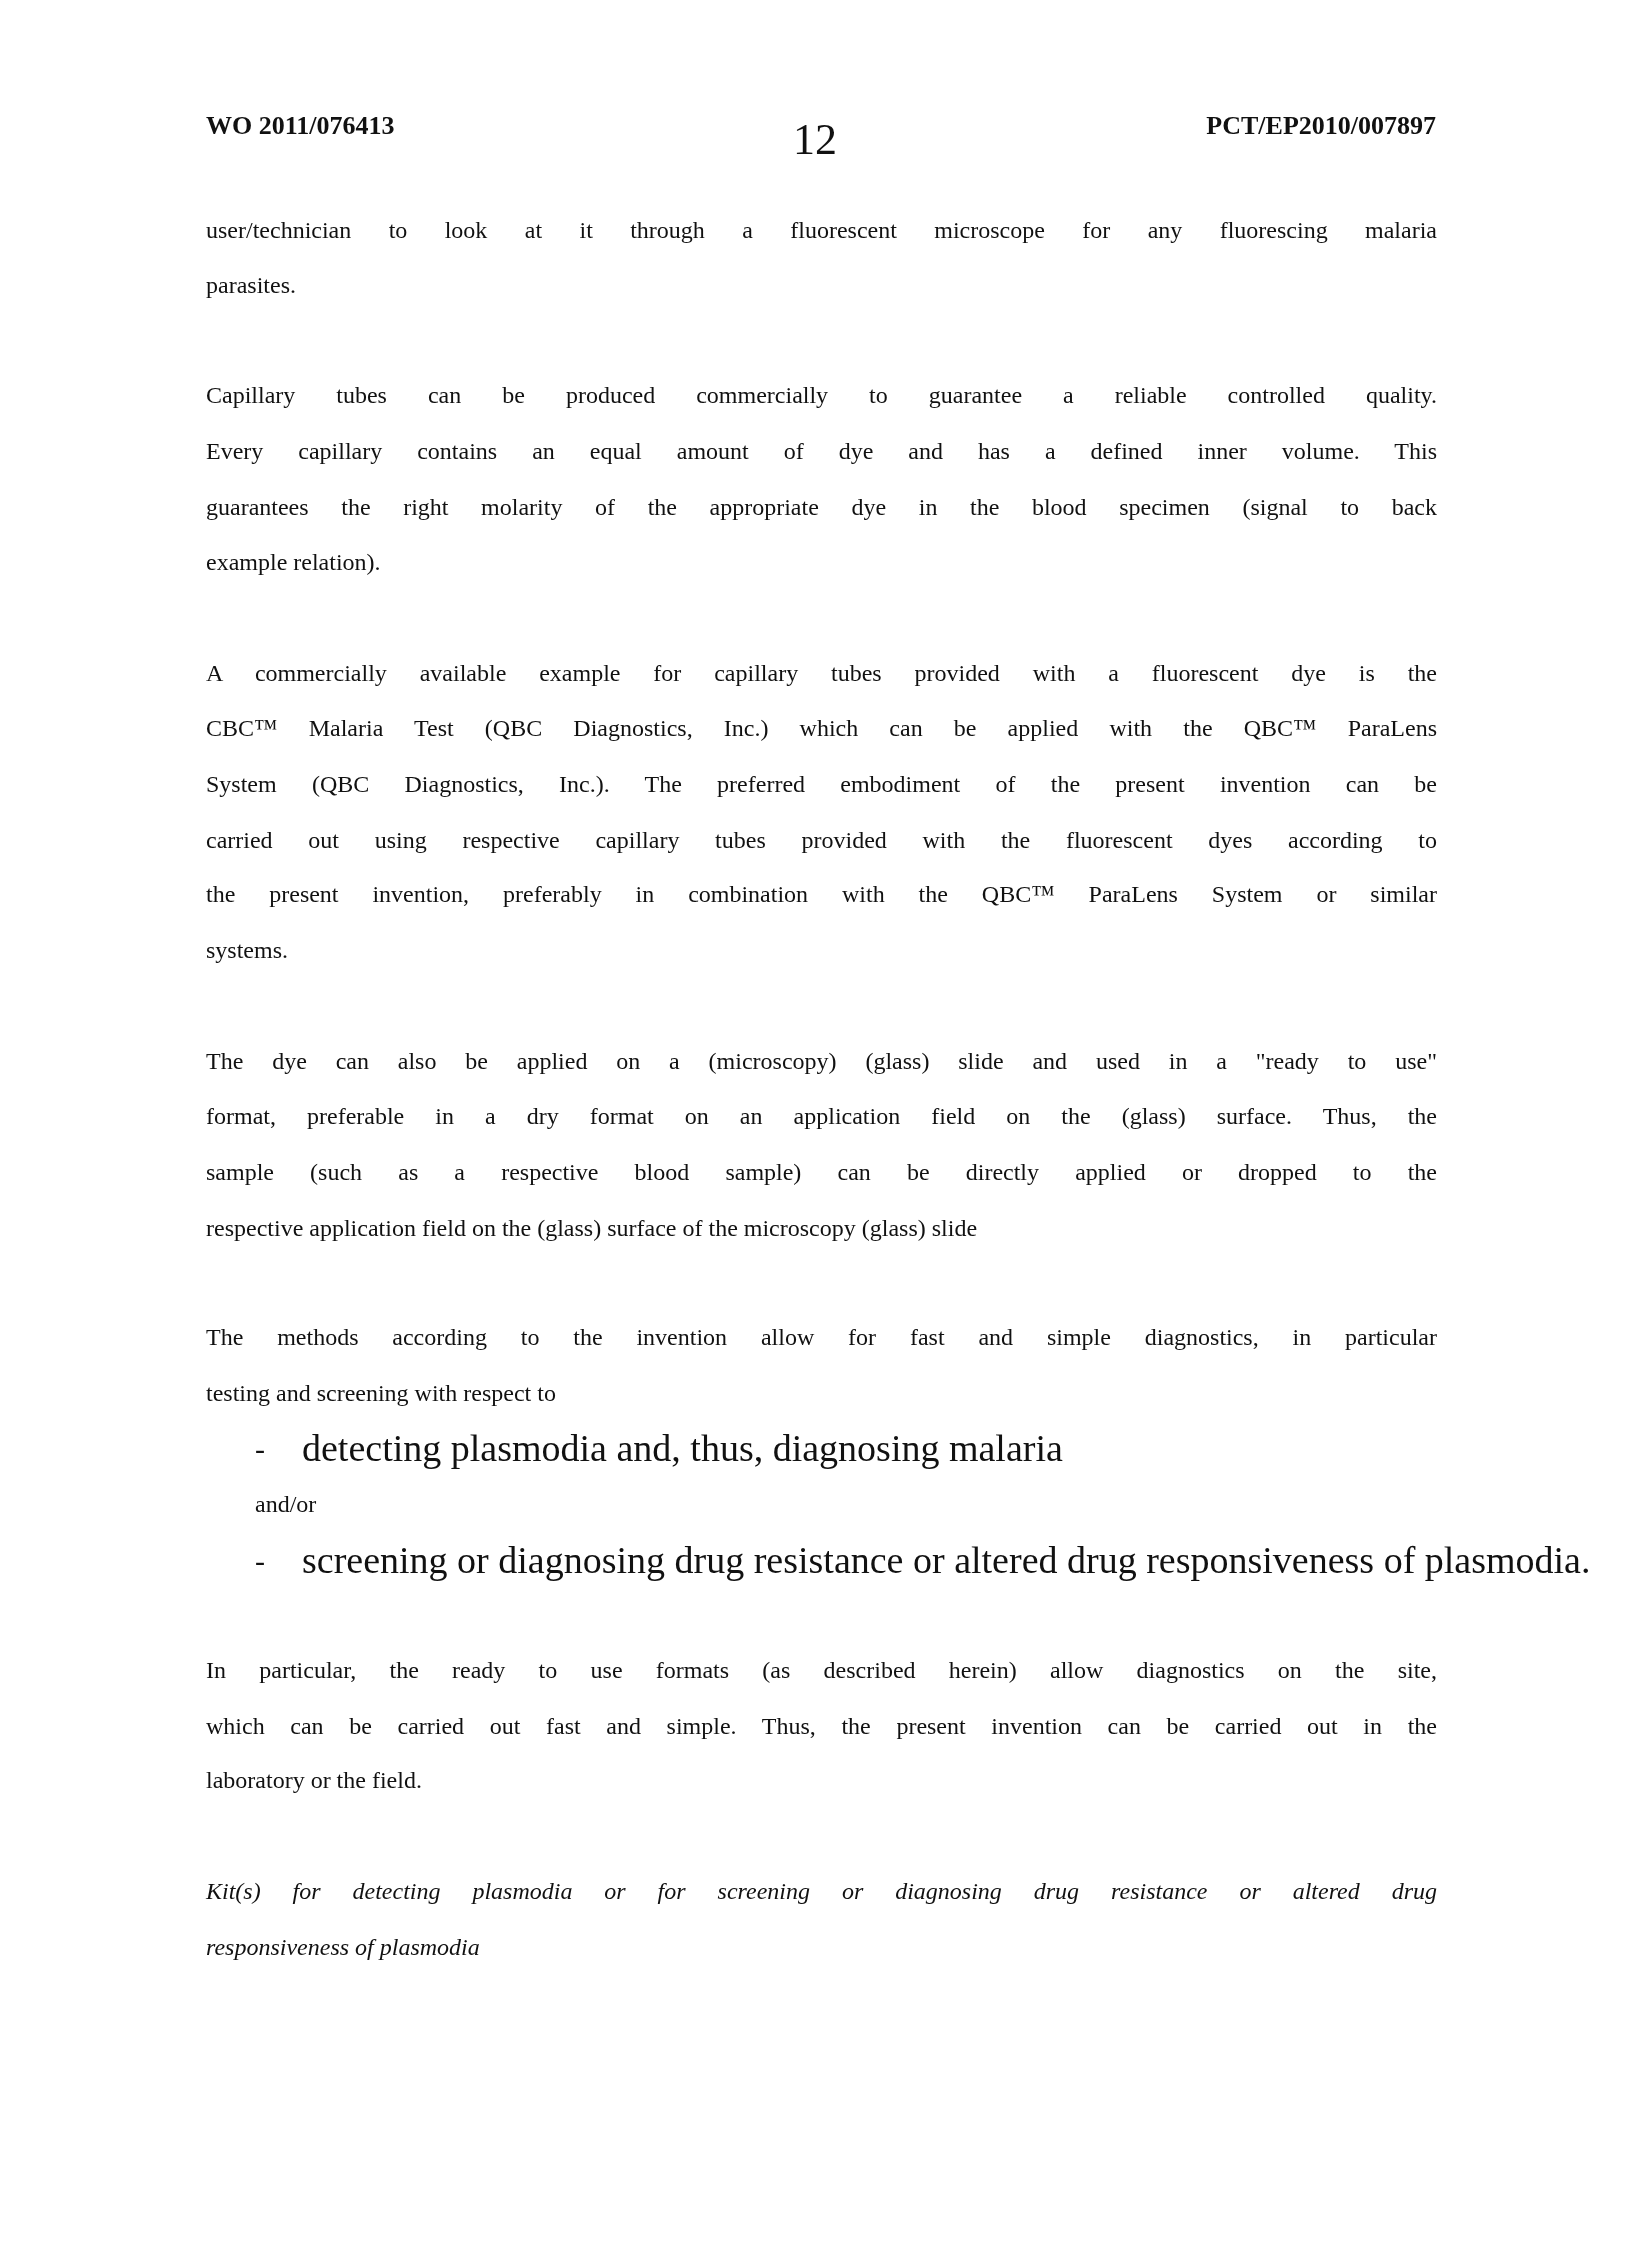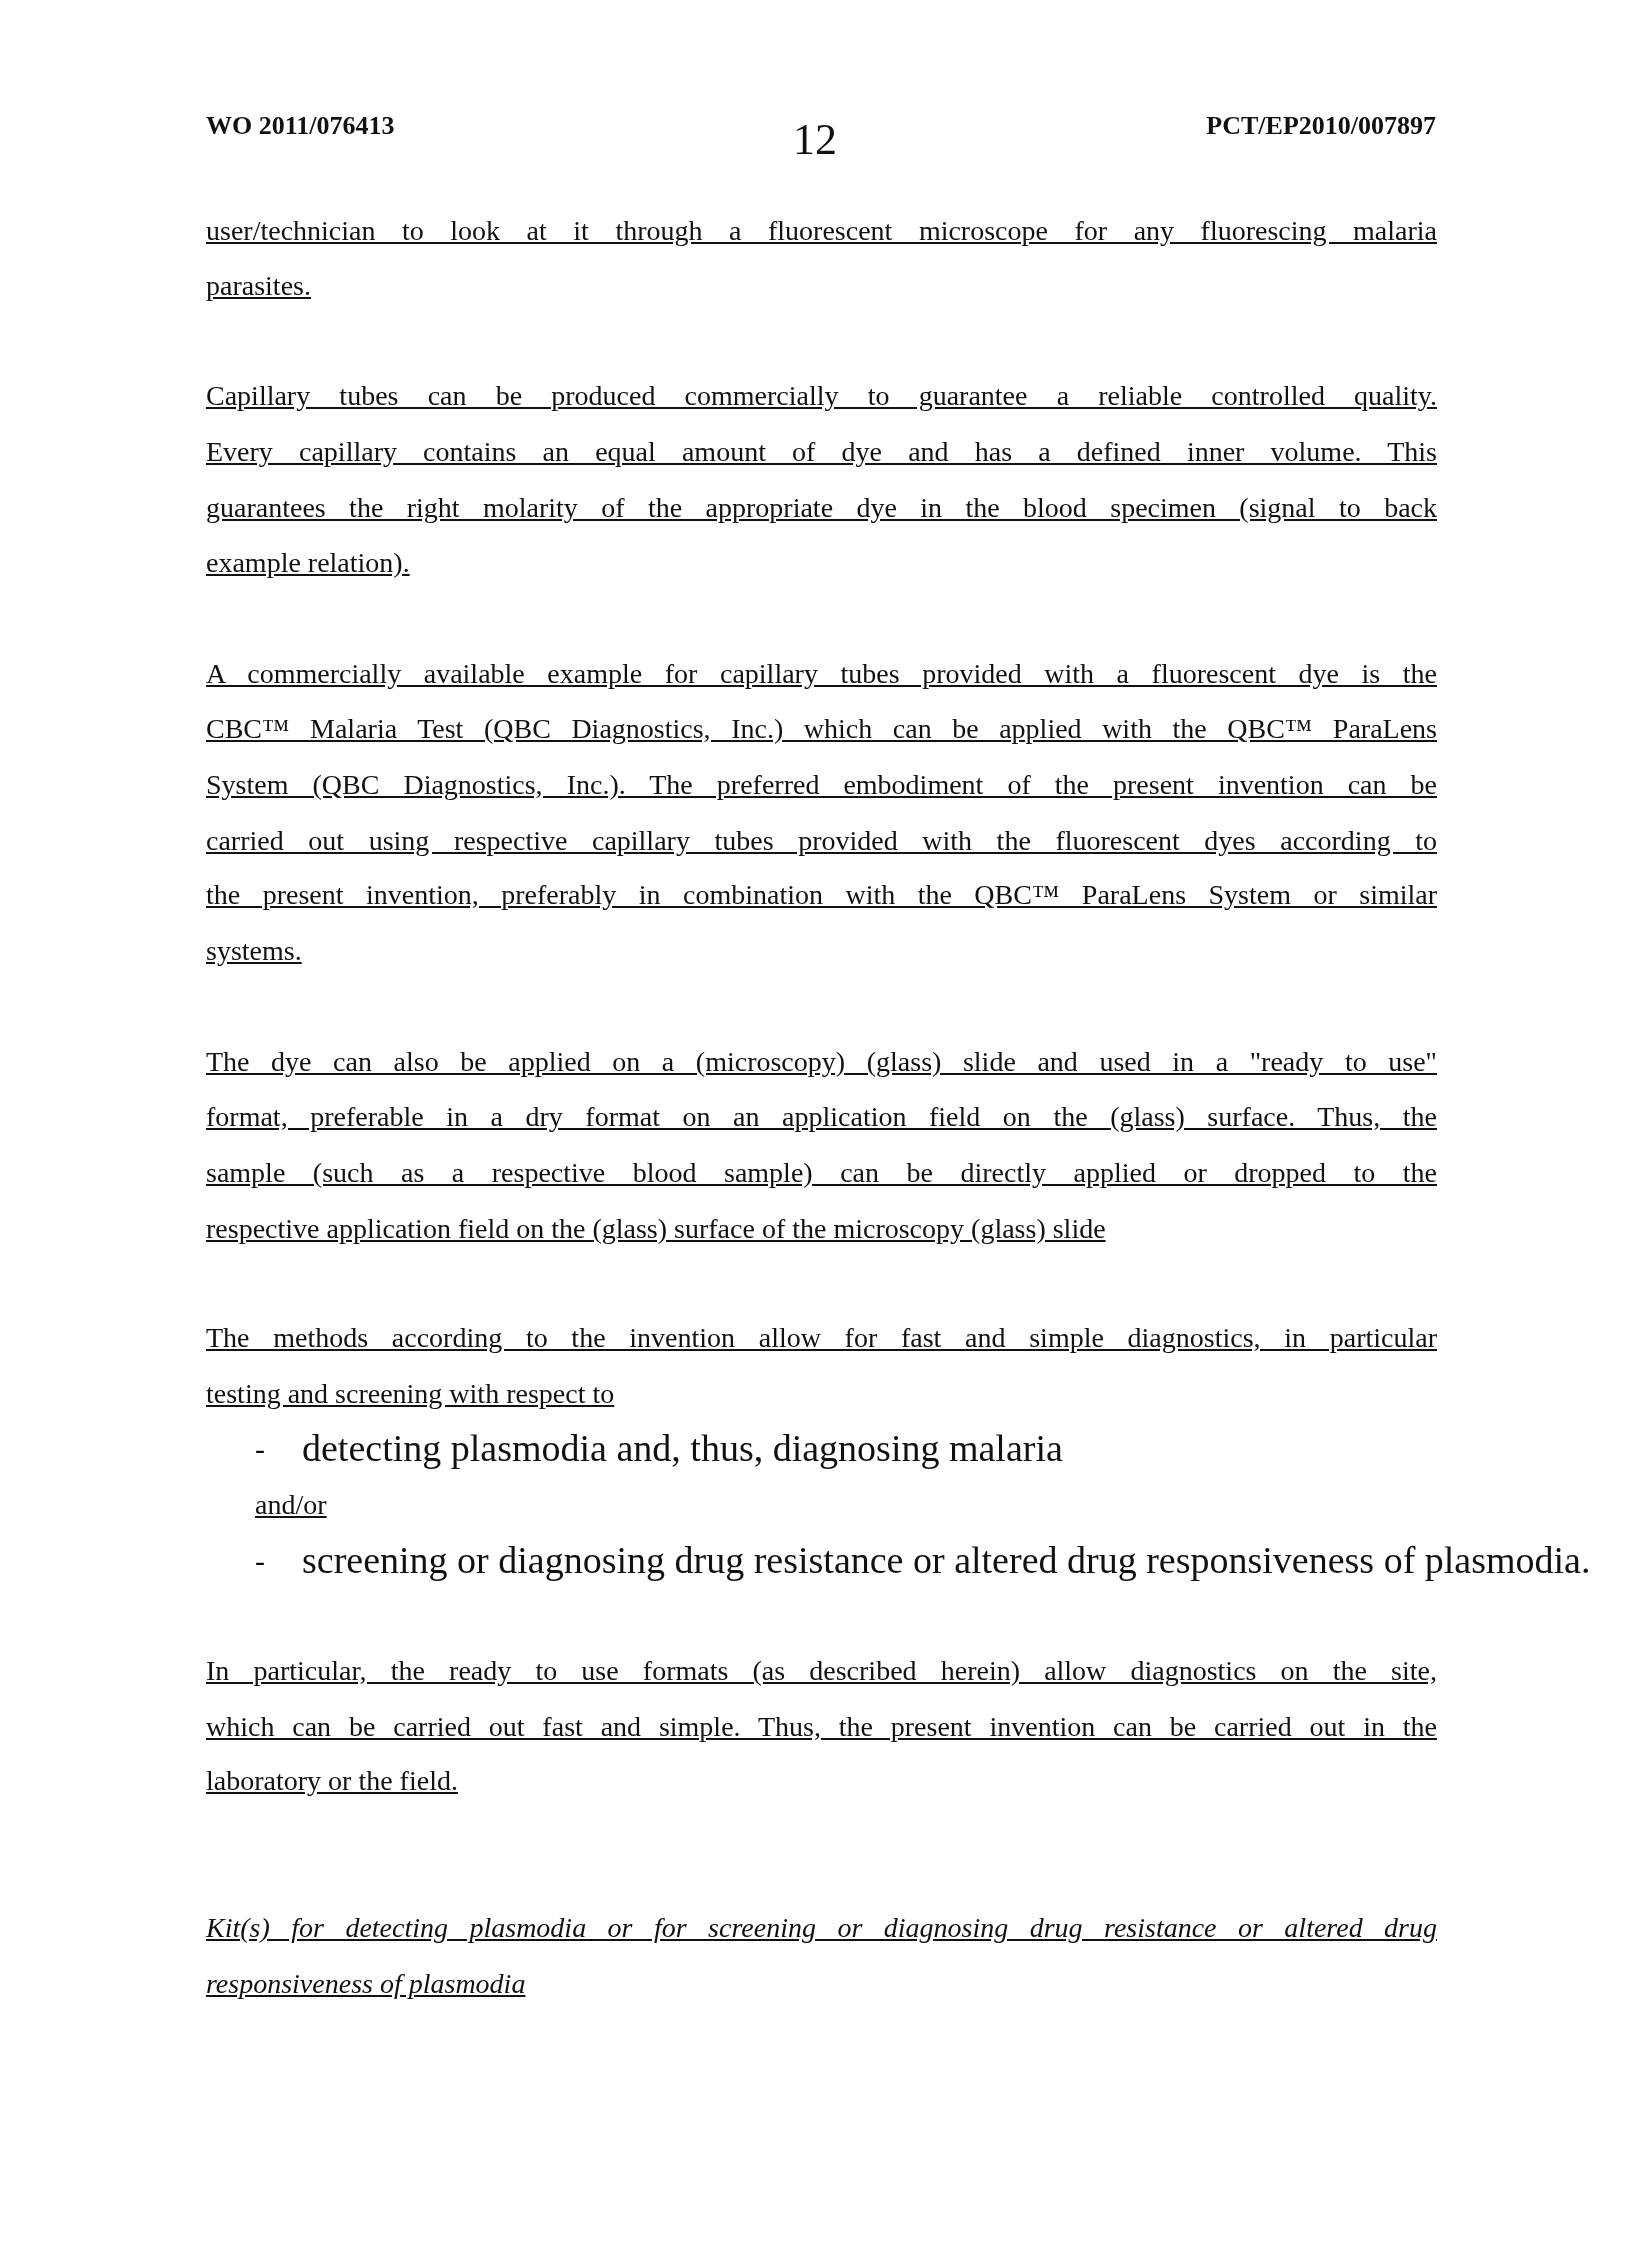--- a/index.html
+++ b/index.html
@@ -2,27 +2,27 @@
 <html style="font-size:10.3px"><head>
 <meta charset="utf-8">
 <style>
   html, body { margin: 0; padding: 0; background: #ffffff; }
   body { width: 1629px; height: 2261px; position: relative; overflow: hidden;
          font-family: "Liberation Serif", "DejaVu Serif", serif; color: #111; }
   .hdr { position: absolute; font-size: 26px; font-weight: bold; top: 111px; }
   .hdr-left { left: 206px; }
   .hdr-right { right: 193px; }
   .hdr-page { position: absolute; left: 793px; top: 114px; font-size: 44px; font-weight: normal; }
-  .line { position: absolute; left: 206px; width: 1231px; font-size: 28px; line-height: 39px;
-          white-space: nowrap; text-decoration: underline; }
+  .line { position: absolute; left: 206px; width: 1231px; font-size: 24px; line-height: 39px;
+          white-space: nowrap; }
   .just { text-align: justify; text-align-last: justify; }
   .bullet-dash { position: absolute; left: 255px; font-size: 30px; line-height: 39px; }
   .bullet-text { position: absolute; left: 302px; font-size: 38px; line-height: 39px; white-space: nowrap; }
   .indent { left: 255px; }
-  .italic { font-style: italic; margin-top: 36px; }
+  .italic { font-style: italic; }
 </style>
 </head>
 <body>
 
 <div>
   <span class="hdr hdr-left">WO 2011/076413</span>
   <span class="hdr-page">12</span>
   <span class="hdr hdr-right">PCT/EP2010/007897</span>
 </div>
 

